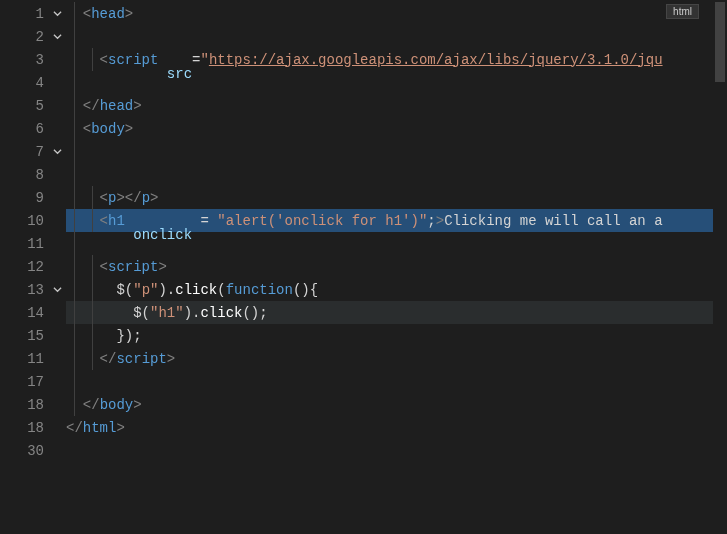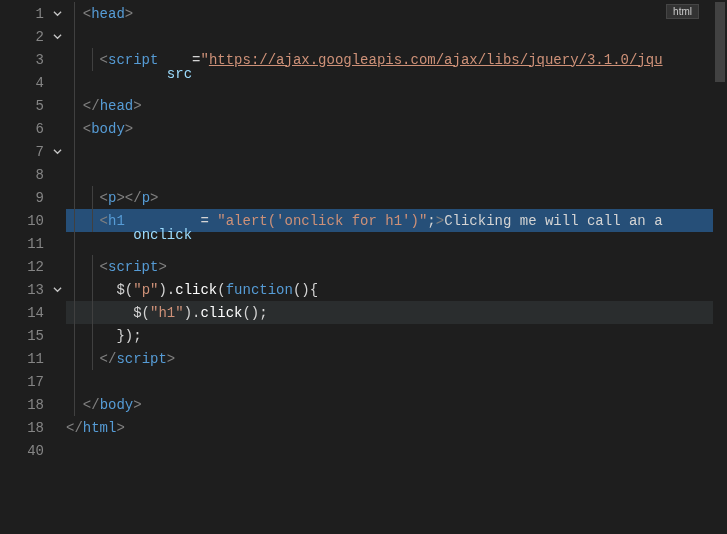--- a/index.html
+++ b/index.html
@@ -132,21 +132,21 @@
     <div class="line-num">10</div>
     <div class="line-num">11</div>
     <div class="line-num">12</div>
     <div class="line-num">13</div>
     <div class="line-num">14</div>
     <div class="line-num">15</div>
     <div class="line-num">11</div>
     <div class="line-num">17</div>
     <div class="line-num">18</div>
     <div class="line-num">18</div>
-    <div class="line-num">40</div>
+    <div class="line-num">30</div>
   </div>
 
   <div class="fold-col">
     <div class="fold">
         <svg width="9" height="9" viewBox="0 0 10 10">
           <path d="M1 3 L5 7 L9 3" stroke="#c5c5c5" stroke-width="1.4" fill="none"></path>
         </svg>
       </div>
     <div class="fold">
         <svg width="9" height="9" viewBox="0 0 10 10">

